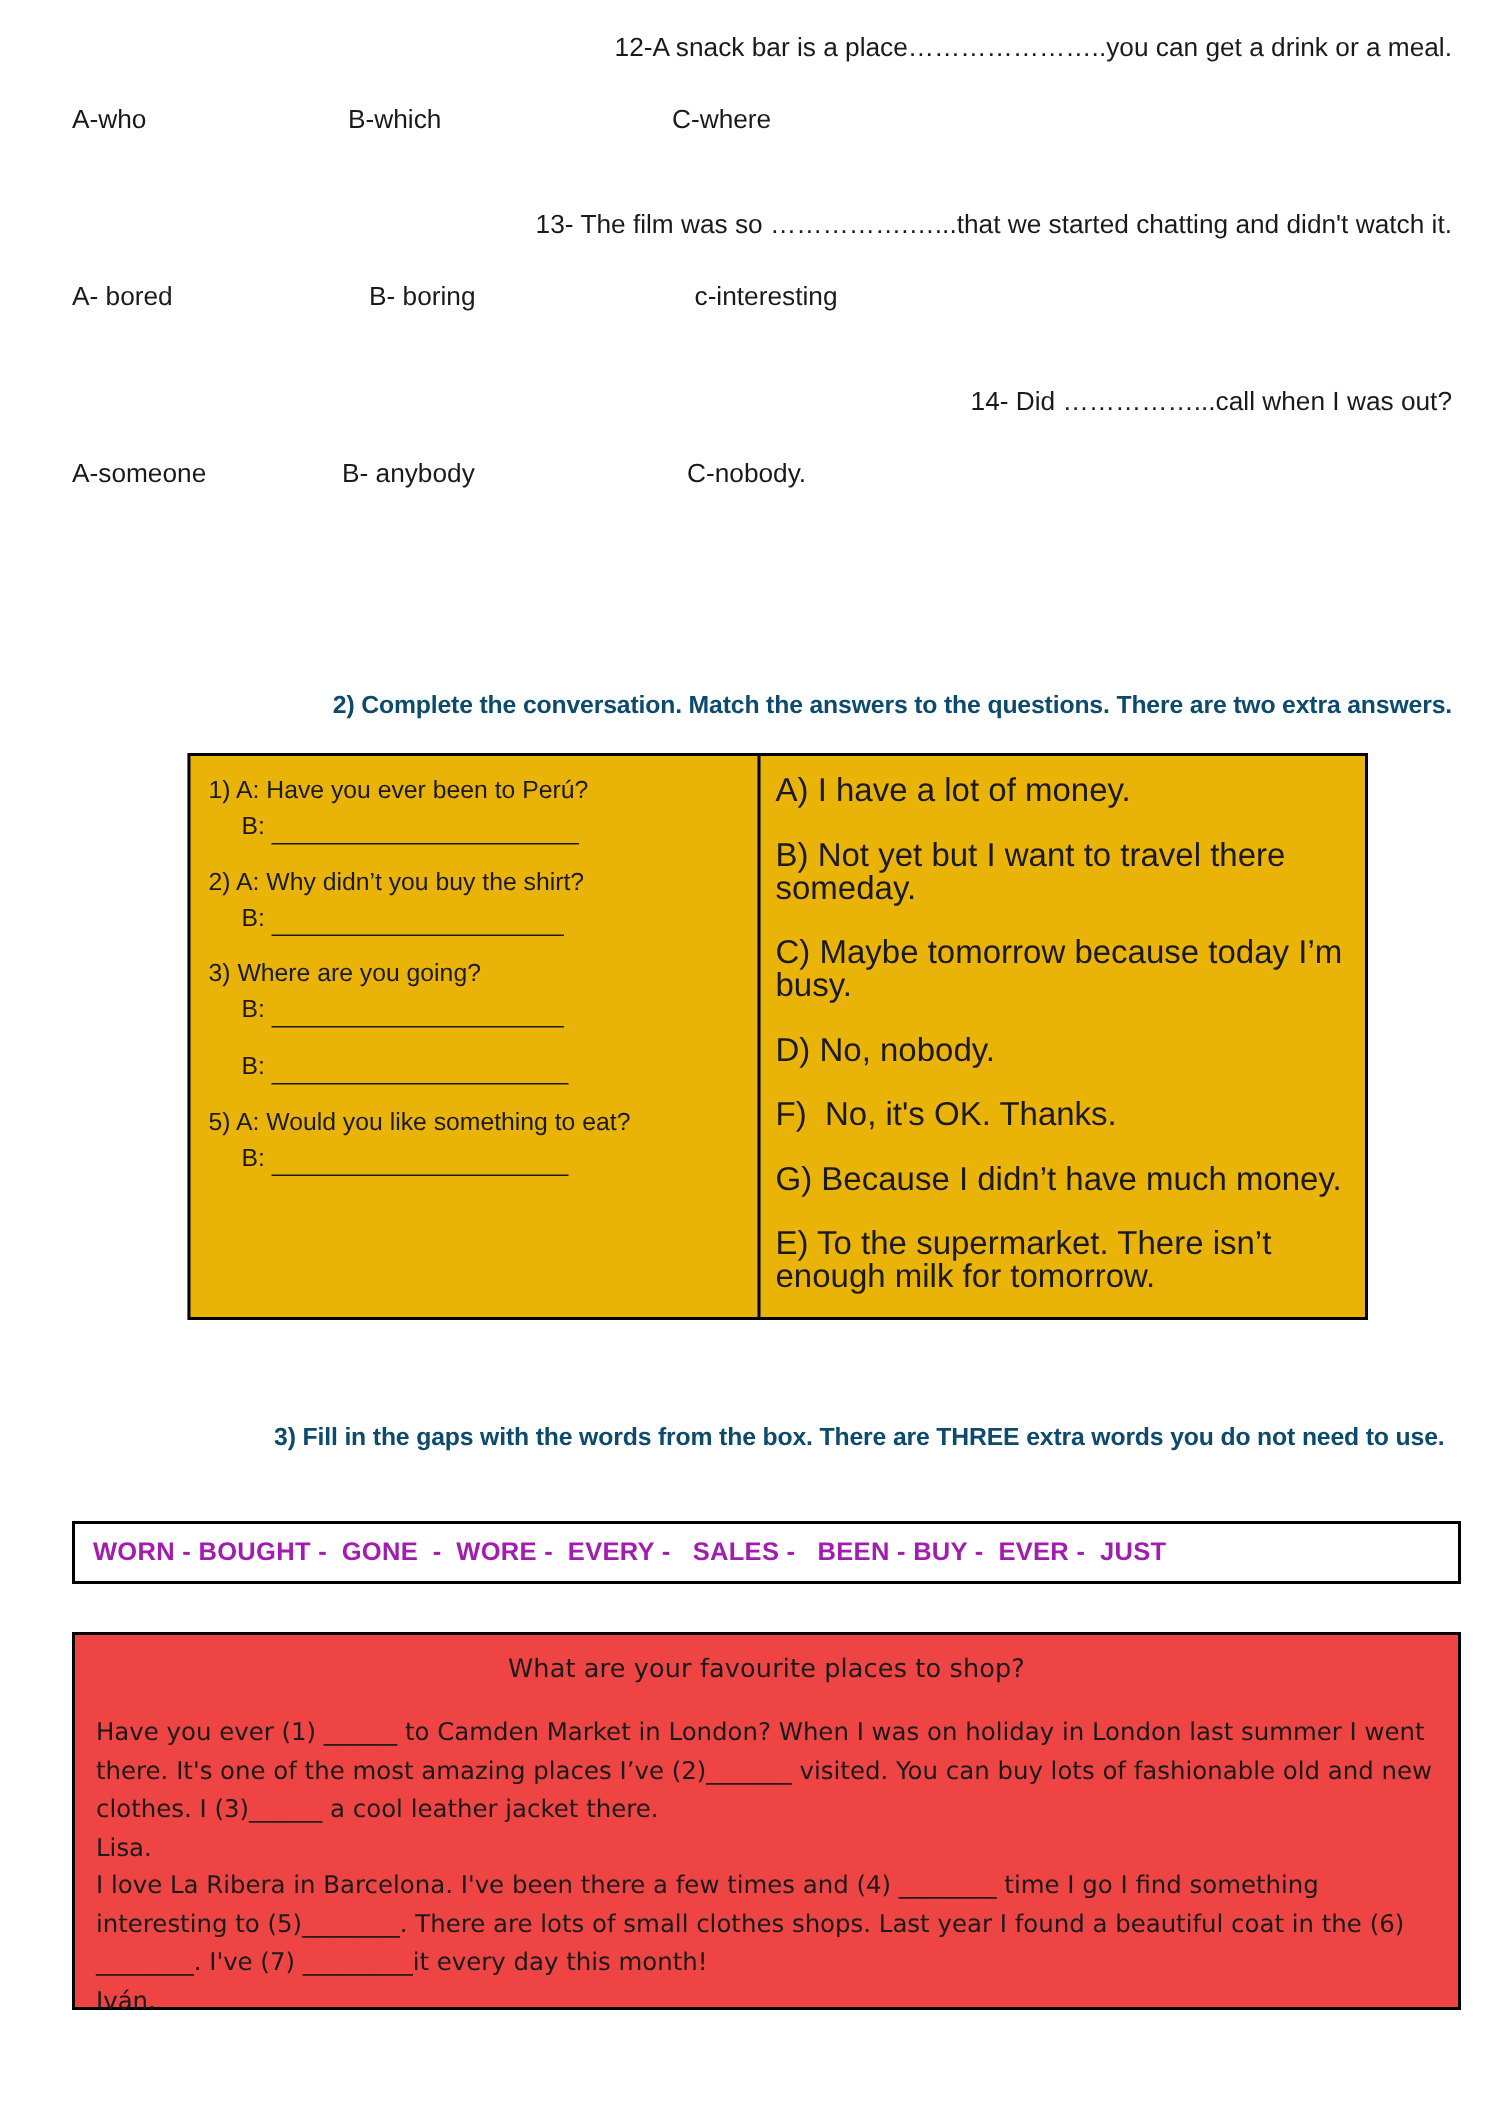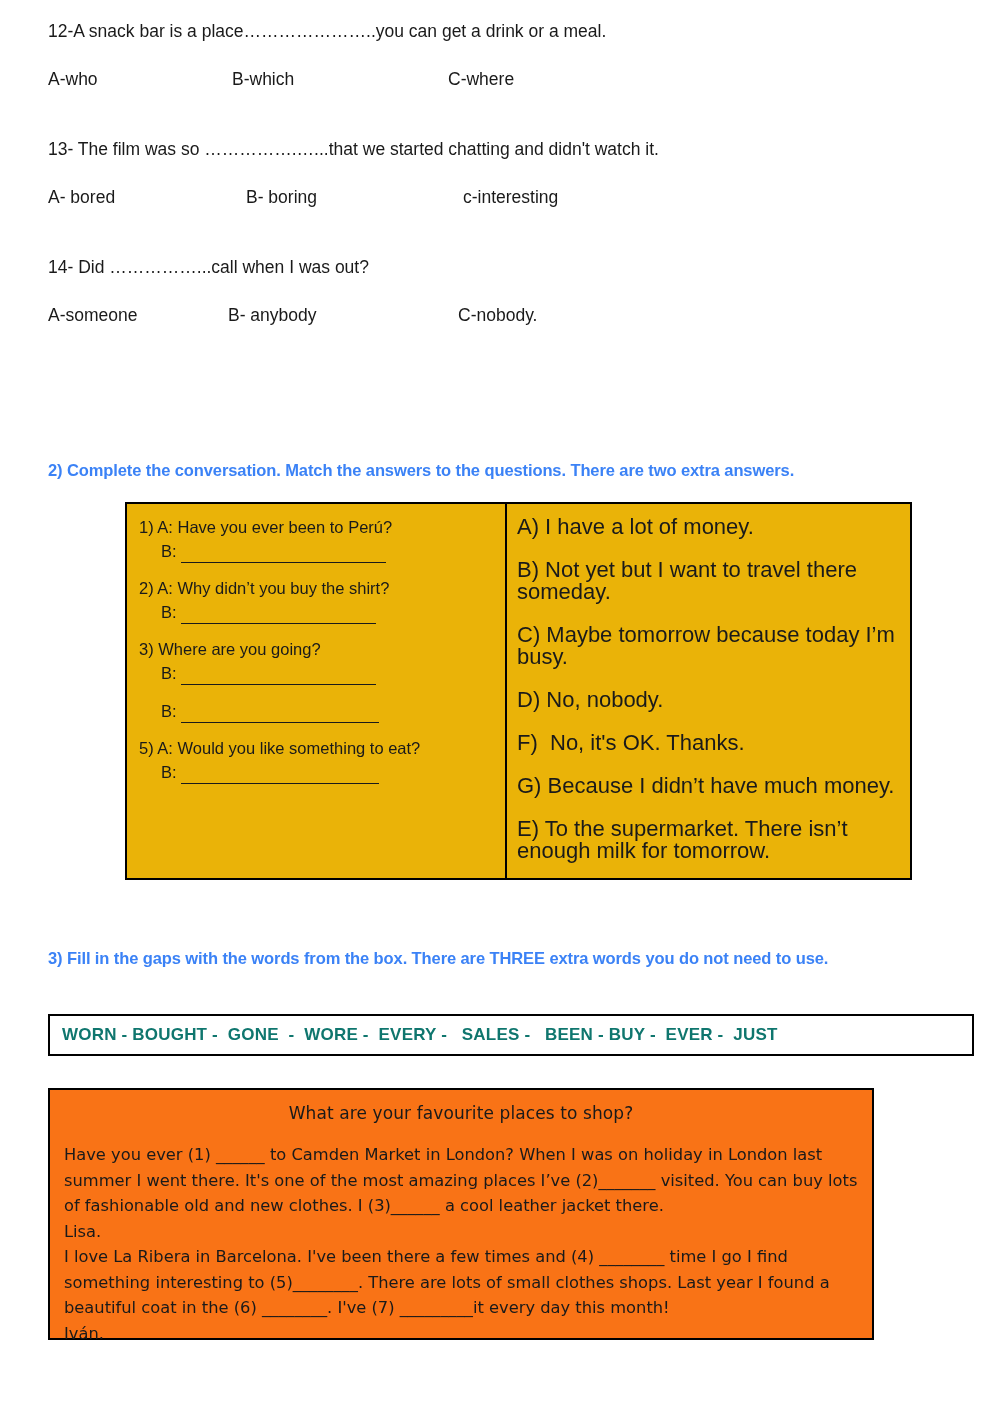--- a/index.html
+++ b/index.html
@@ -22,21 +22,21 @@
     overflow: hidden;
   }
 
   
   .mc-block {
     position: absolute;
     left: 48px;
     top: 18px;
     width: 920px;
   }
-  .mc-item { margin-bottom: 18px; }
+  .mc-item { margin-bottom: 18px; text-align: right; }
   .mc-stem {
     font-size: 17.5px;
     line-height: 26px;
     color: #1a1a1a;
     margin: 0 0 22px 0;
     white-space: pre-wrap;
   }
   .mc-options {
     position: relative;
     height: 26px;
@@ -49,22 +49,23 @@
   .gap-q12 { margin-bottom: 44px; }
   .gap-q13 { margin-bottom: 44px; }
   .gap-q14 { margin-bottom: 44px; }
 
   
   .section-heading {
     position: absolute;
     font-size: 16.5px;
     font-weight: bold;
     line-height: 30px;
-    color: #3b82f6;
+    color: #0c4a6e;
     letter-spacing: -0.1px;
+    text-align: right;
   }
   #heading-2 { left: 48px; top: 455px; width: 920px; }
   #heading-3 { left: 48px; top: 943px; width: 915px; }
 
   
   .match-table {
     position: absolute;
     left: 125px;
     top: 502px;
     width: 787px;
@@ -131,34 +132,34 @@
     box-sizing: border-box;
     display: flex;
     align-items: center;
     padding-left: 12px;
     background: #ffffff;
   }
   .word-bank-text {
     font-size: 17px;
     font-weight: bold;
     letter-spacing: 0.2px;
-    color: #0f766e;
+    color: #a21caf;
     white-space: pre;
   }
 
   
   .reading-box {
     position: absolute;
     left: 48px;
     top: 1088px;
-    width: 826px;
+    width: 926px;
     height: 252px;
     border: 2px solid #000000;
     box-sizing: border-box;
-    background: #f97316;
+    background: #ef4444;
     padding: 10px 14px 10px 14px;
     font-family: "DejaVu Sans", sans-serif;
   }
   .reading-title {
     text-align: center;
     font-size: 17px;
     line-height: 26px;
     color: #1a1a1a;
     margin-bottom: 16px;
     letter-spacing: 0.1px;

